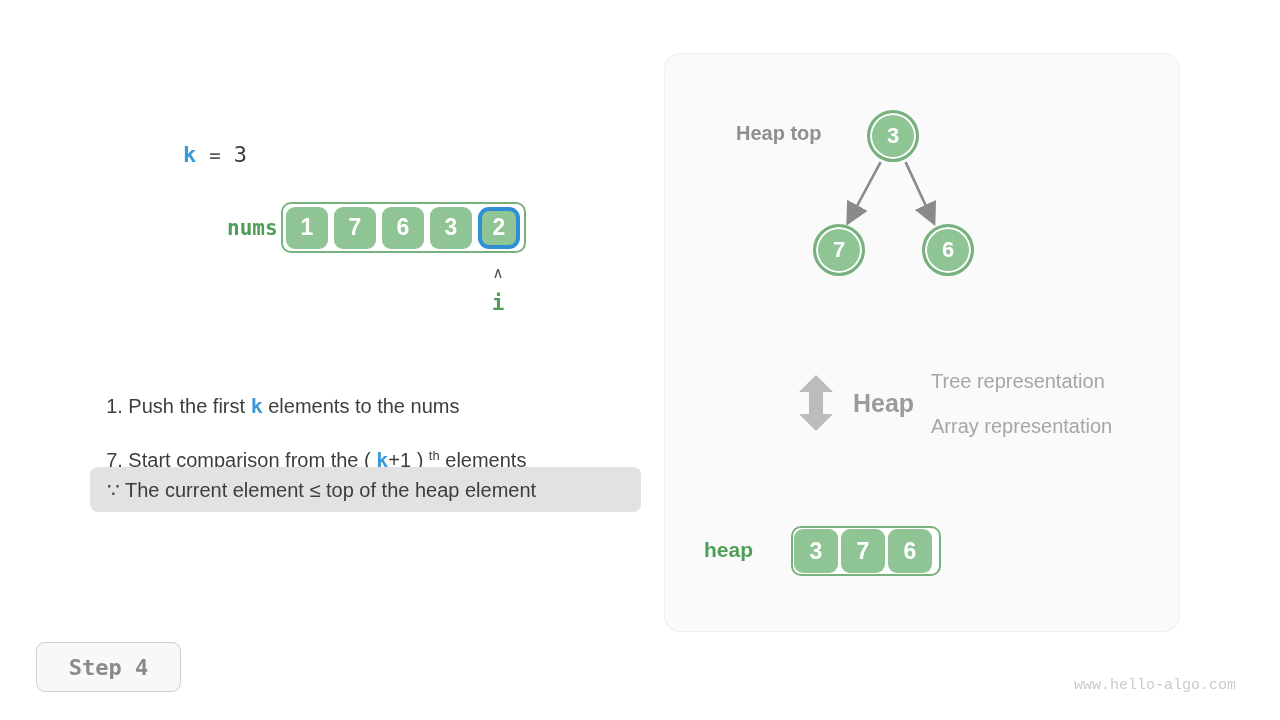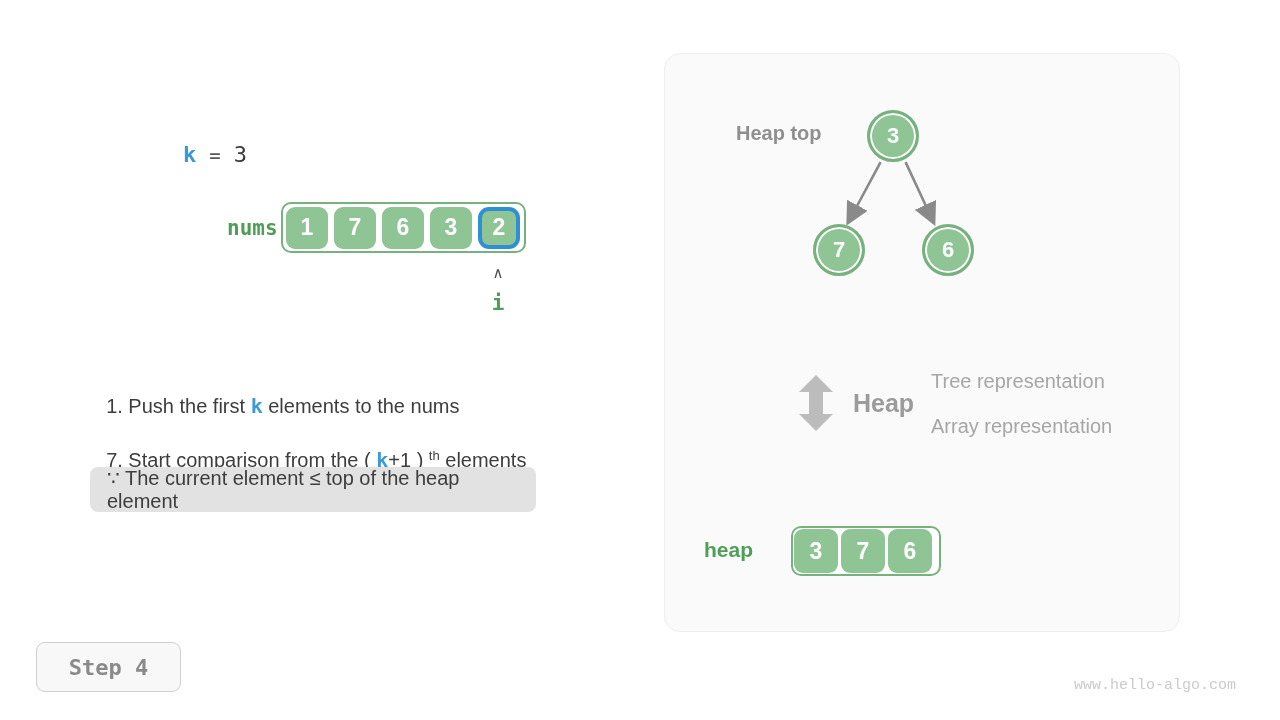--- a/index.html
+++ b/index.html
@@ -31,21 +31,21 @@
   .caret { color: #4d4d4d; font-size: 15px; line-height: 20px; font-family: "DejaVu Sans", sans-serif; }
   .i-label { margin-top: 8px; font-family: "DejaVu Sans Mono", monospace; font-weight: bold;
              font-size: 21px; color: #4f9e58; }
 
   .step-line { left: 95px; color: #3d3d3d; font-size: 20px; white-space: pre; }
   .step-line .inline-k { color: #3a9ad9; font-weight: bold; font-family: "DejaVu Sans Mono", monospace; }
   .step-line sup { font-size: 13px; vertical-align: 7px; }
   .line1 { top: 371px; }
   .line2 { top: 425px; }
 
-  .note-box { left: 90px; top: 467px; width: 446px; height: 45px; background: #e2e2e2;
+  .note-box { left: 90px; top: 467px; width: 551px; height: 45px; background: #e2e2e2;
               border-radius: 8px; display: flex; align-items: center; padding-left: 17px;
               color: #3d3d3d; font-size: 20px; }
 
   
   .card { left: 664px; top: 53px; width: 516px; height: 579px; background: #fafafa;
           border: 1px solid #eeeeee; border-radius: 16px; }
   .card .abs { position: absolute; }
 
   .heap-top-label { left: 71px; top: 68px; font-size: 20px; font-weight: bold; color: #8f8f8f; }
 

